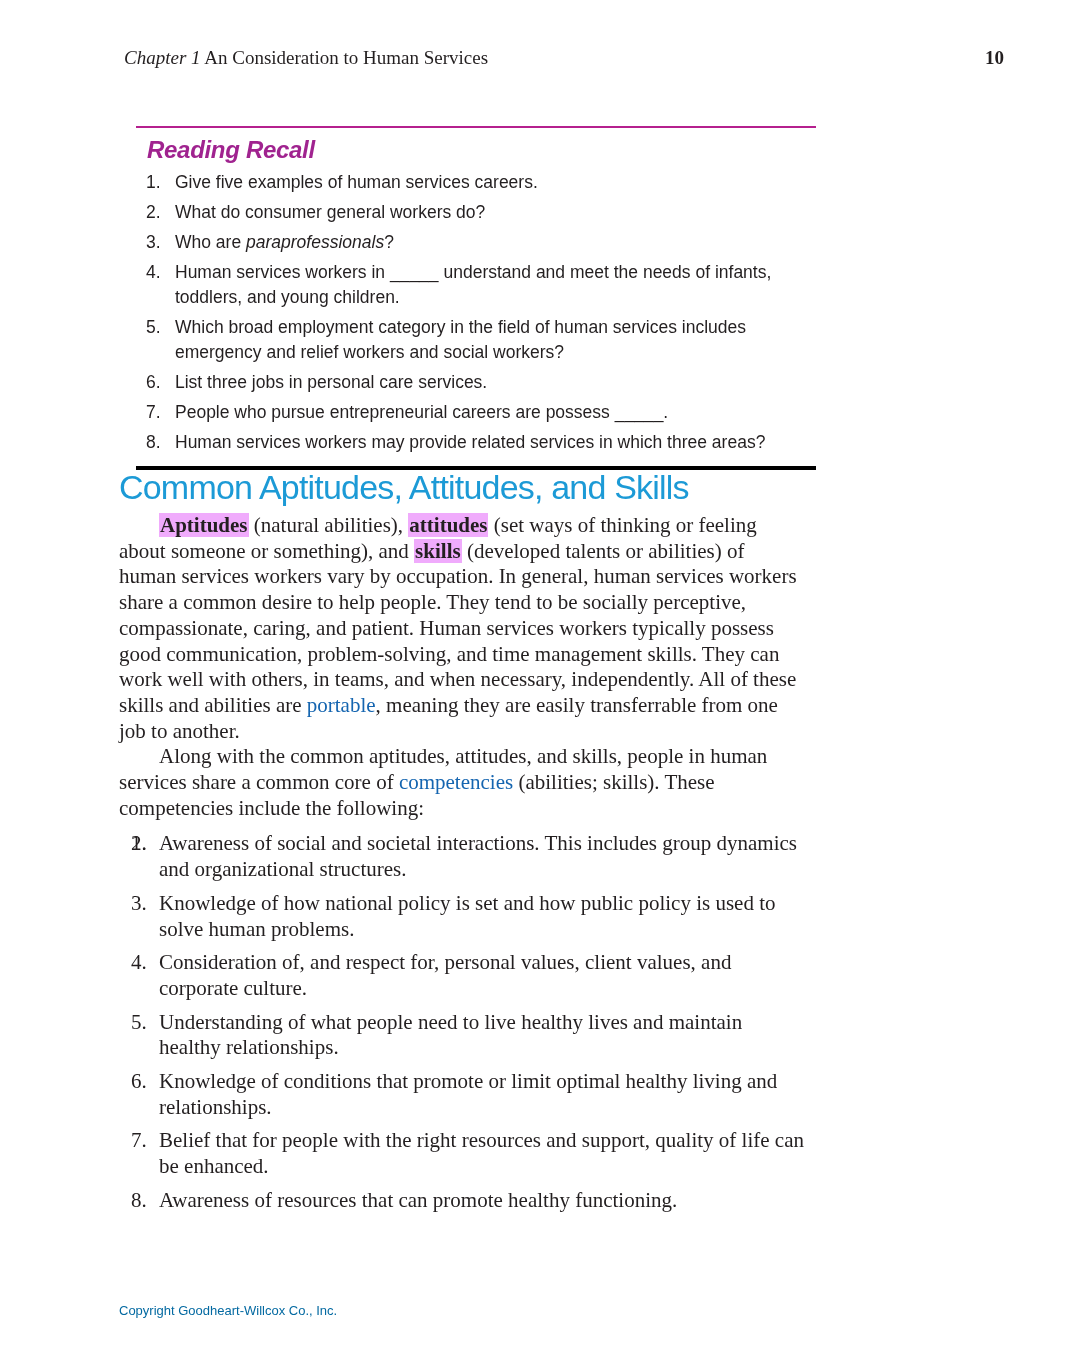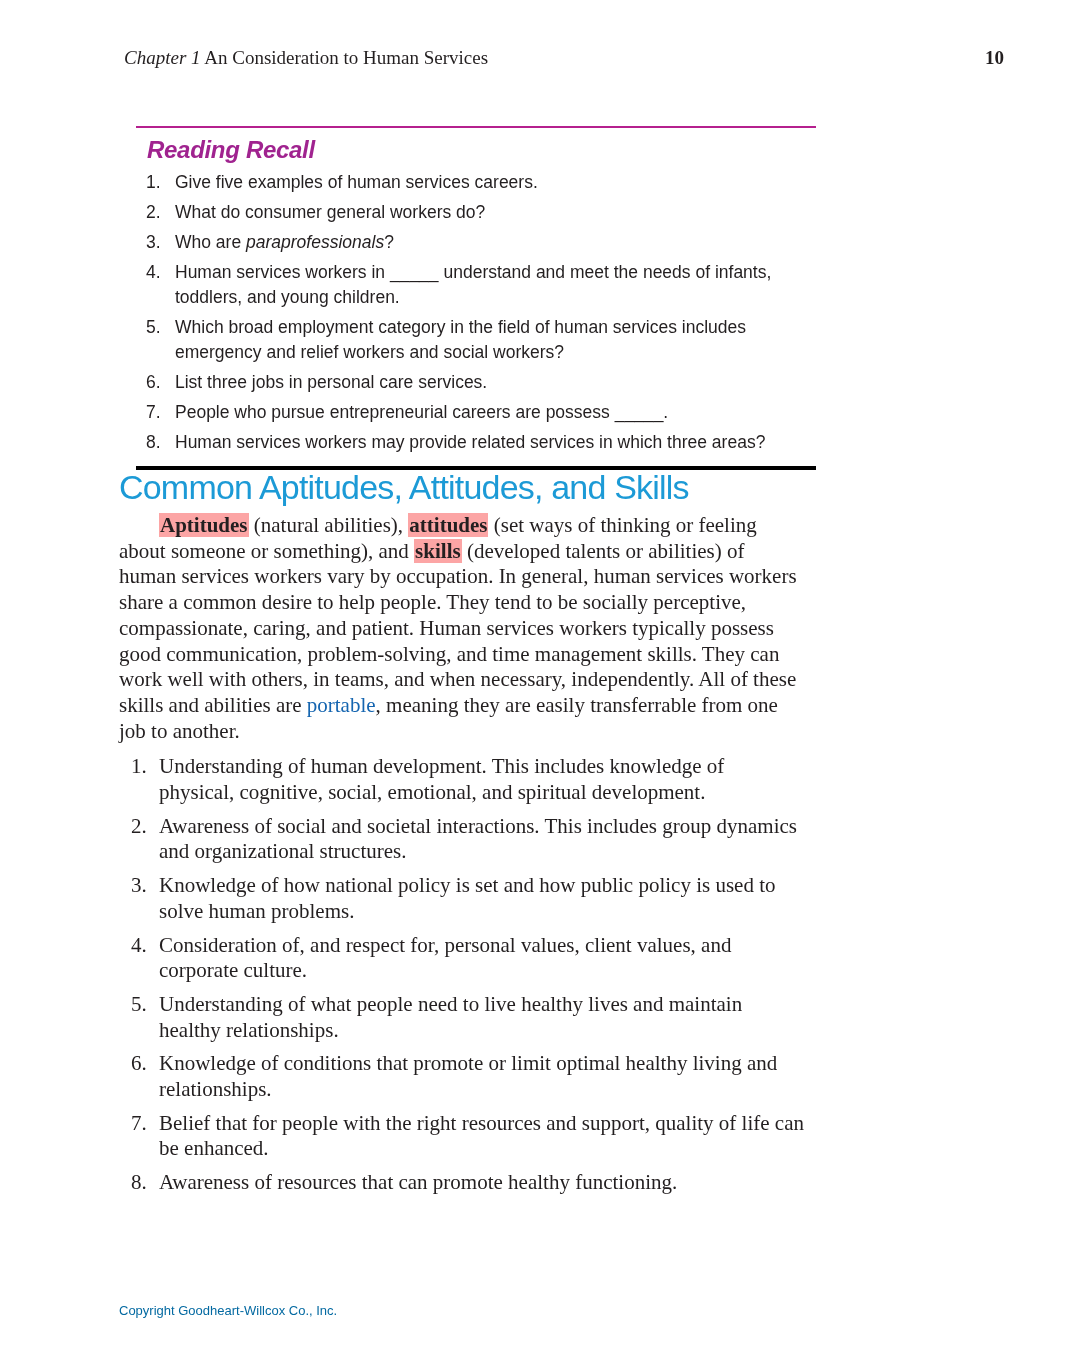--- a/index.html
+++ b/index.html
@@ -8,21 +8,21 @@
   .header .chap { font-style: italic; }
   .header .pagenum { position: absolute; right: 0; top: 0; font-weight: bold; }
   .recall { position: absolute; top: 102px; left: 136px; width: 680px; border-top: 2px solid #b5208e; border-bottom: 4px solid #000000; padding: 8px 0 6px 0; margin-top: 24px; }
   .recall h2 { margin: 0 0 6px 11px; font-family: "Liberation Sans", sans-serif; font-style: italic; font-weight: bold; font-size: 24px; color: #a0238f; letter-spacing: -0.3px; }
   .recall ol { list-style: none; margin: 0; padding: 0; font-family: "Liberation Sans", sans-serif; font-size: 17.5px; line-height: 25px; }
   .recall li { position: relative; padding-left: 39px; margin-bottom: 5px; }
   .recall li .n { position: absolute; left: 10px; width: 24px; text-align: left; }
   .main-h { position: absolute; top: 468px; left: 119px; margin: 0; font-family: "Liberation Sans", sans-serif; font-weight: normal; font-size: 34px; color: #1c9ad6; letter-spacing: -0.8px; }
   .body { position: absolute; top: 513px; left: 119px; width: 685px; font-family: "Liberation Serif", serif; font-size: 21px; line-height: 25.7px; }
   .body p { margin: 0; text-indent: 40px; }
-  .hl { background: #fca5a5; font-weight: bold; padding: 0 1px; }
+  .hl { background: #f0abfc; font-weight: bold; padding: 0 1px; }
   .term { color: #1565b0; }
   .comp { list-style: none; margin: 10px 0 0 0; padding: 0; }
   .comp li { position: relative; padding-left: 40px; margin-bottom: 8px; }
   .comp li .n { position: absolute; left: 12px; }
   .footer { position: absolute; top: 1303px; left: 119px; font-family: Liberation Sans, sans-serif; font-size: 13px; color: #0369a1; }
 </style>
 </head>
 <body>
 
 <div class="header">
@@ -42,22 +42,23 @@
     <li><span class="n">6.</span><span>List three jobs in personal care services.</span></li>
     <li><span class="n">7.</span><span>People who pursue entrepreneurial careers are possess _____.</span></li>
     <li><span class="n">8.</span><span>Human services workers may provide related services in which three areas?</span></li>
   </ol>
 </div>
 
 <h1 class="main-h">Common Aptitudes, Attitudes, and Skills</h1>
 
 <div class="body">
   <p><span class="hl">Aptitudes</span><span> (natural abilities), </span><span class="hl">attitudes</span><span> (set ways of thinking or feeling about someone or something), and </span><span class="hl">skills</span><span> (developed talents or abilities) of human services workers vary by occupation. In general, human services workers share a common desire to help people. They tend to be socially perceptive, compassionate, caring, and patient. Human services workers typically possess good communication, problem-solving, and time management skills. They can work well with others, in teams, and when necessary, independently. All of these skills and abilities are </span><span class="term">portable</span><span>, meaning they are easily transferrable from one job to another.</span></p>
+  <p><span>Along with the common aptitudes, attitudes, and skills, people in human services share a common core of </span><span class="term">competencies</span><span> (abilities; skills). These competencies include the following:</span></p>
   <ol class="comp">
-    <li><span class="n">1.</span><span>Understanding of human development. This includes knowledge of physical, cognitive, social, emotional, and spiritual development.</span></li>
+    <li><span class="n">1.</span></li>
     <li><span class="n">2.</span><span>Awareness of social and societal interactions. This includes group dynamics and organizational structures.</span></li>
     <li><span class="n">3.</span><span>Knowledge of how national policy is set and how public policy is used to solve human problems.</span></li>
     <li><span class="n">4.</span><span>Consideration of, and respect for, personal values, client values, and corporate culture.</span></li>
     <li><span class="n">5.</span><span>Understanding of what people need to live healthy lives and maintain healthy relationships.</span></li>
     <li><span class="n">6.</span><span>Knowledge of conditions that promote or limit optimal healthy living and relationships.</span></li>
     <li><span class="n">7.</span><span>Belief that for people with the right resources and support, quality of life can be enhanced.</span></li>
     <li><span class="n">8.</span><span>Awareness of resources that can promote healthy functioning.</span></li>
   </ol>
 </div>
 

